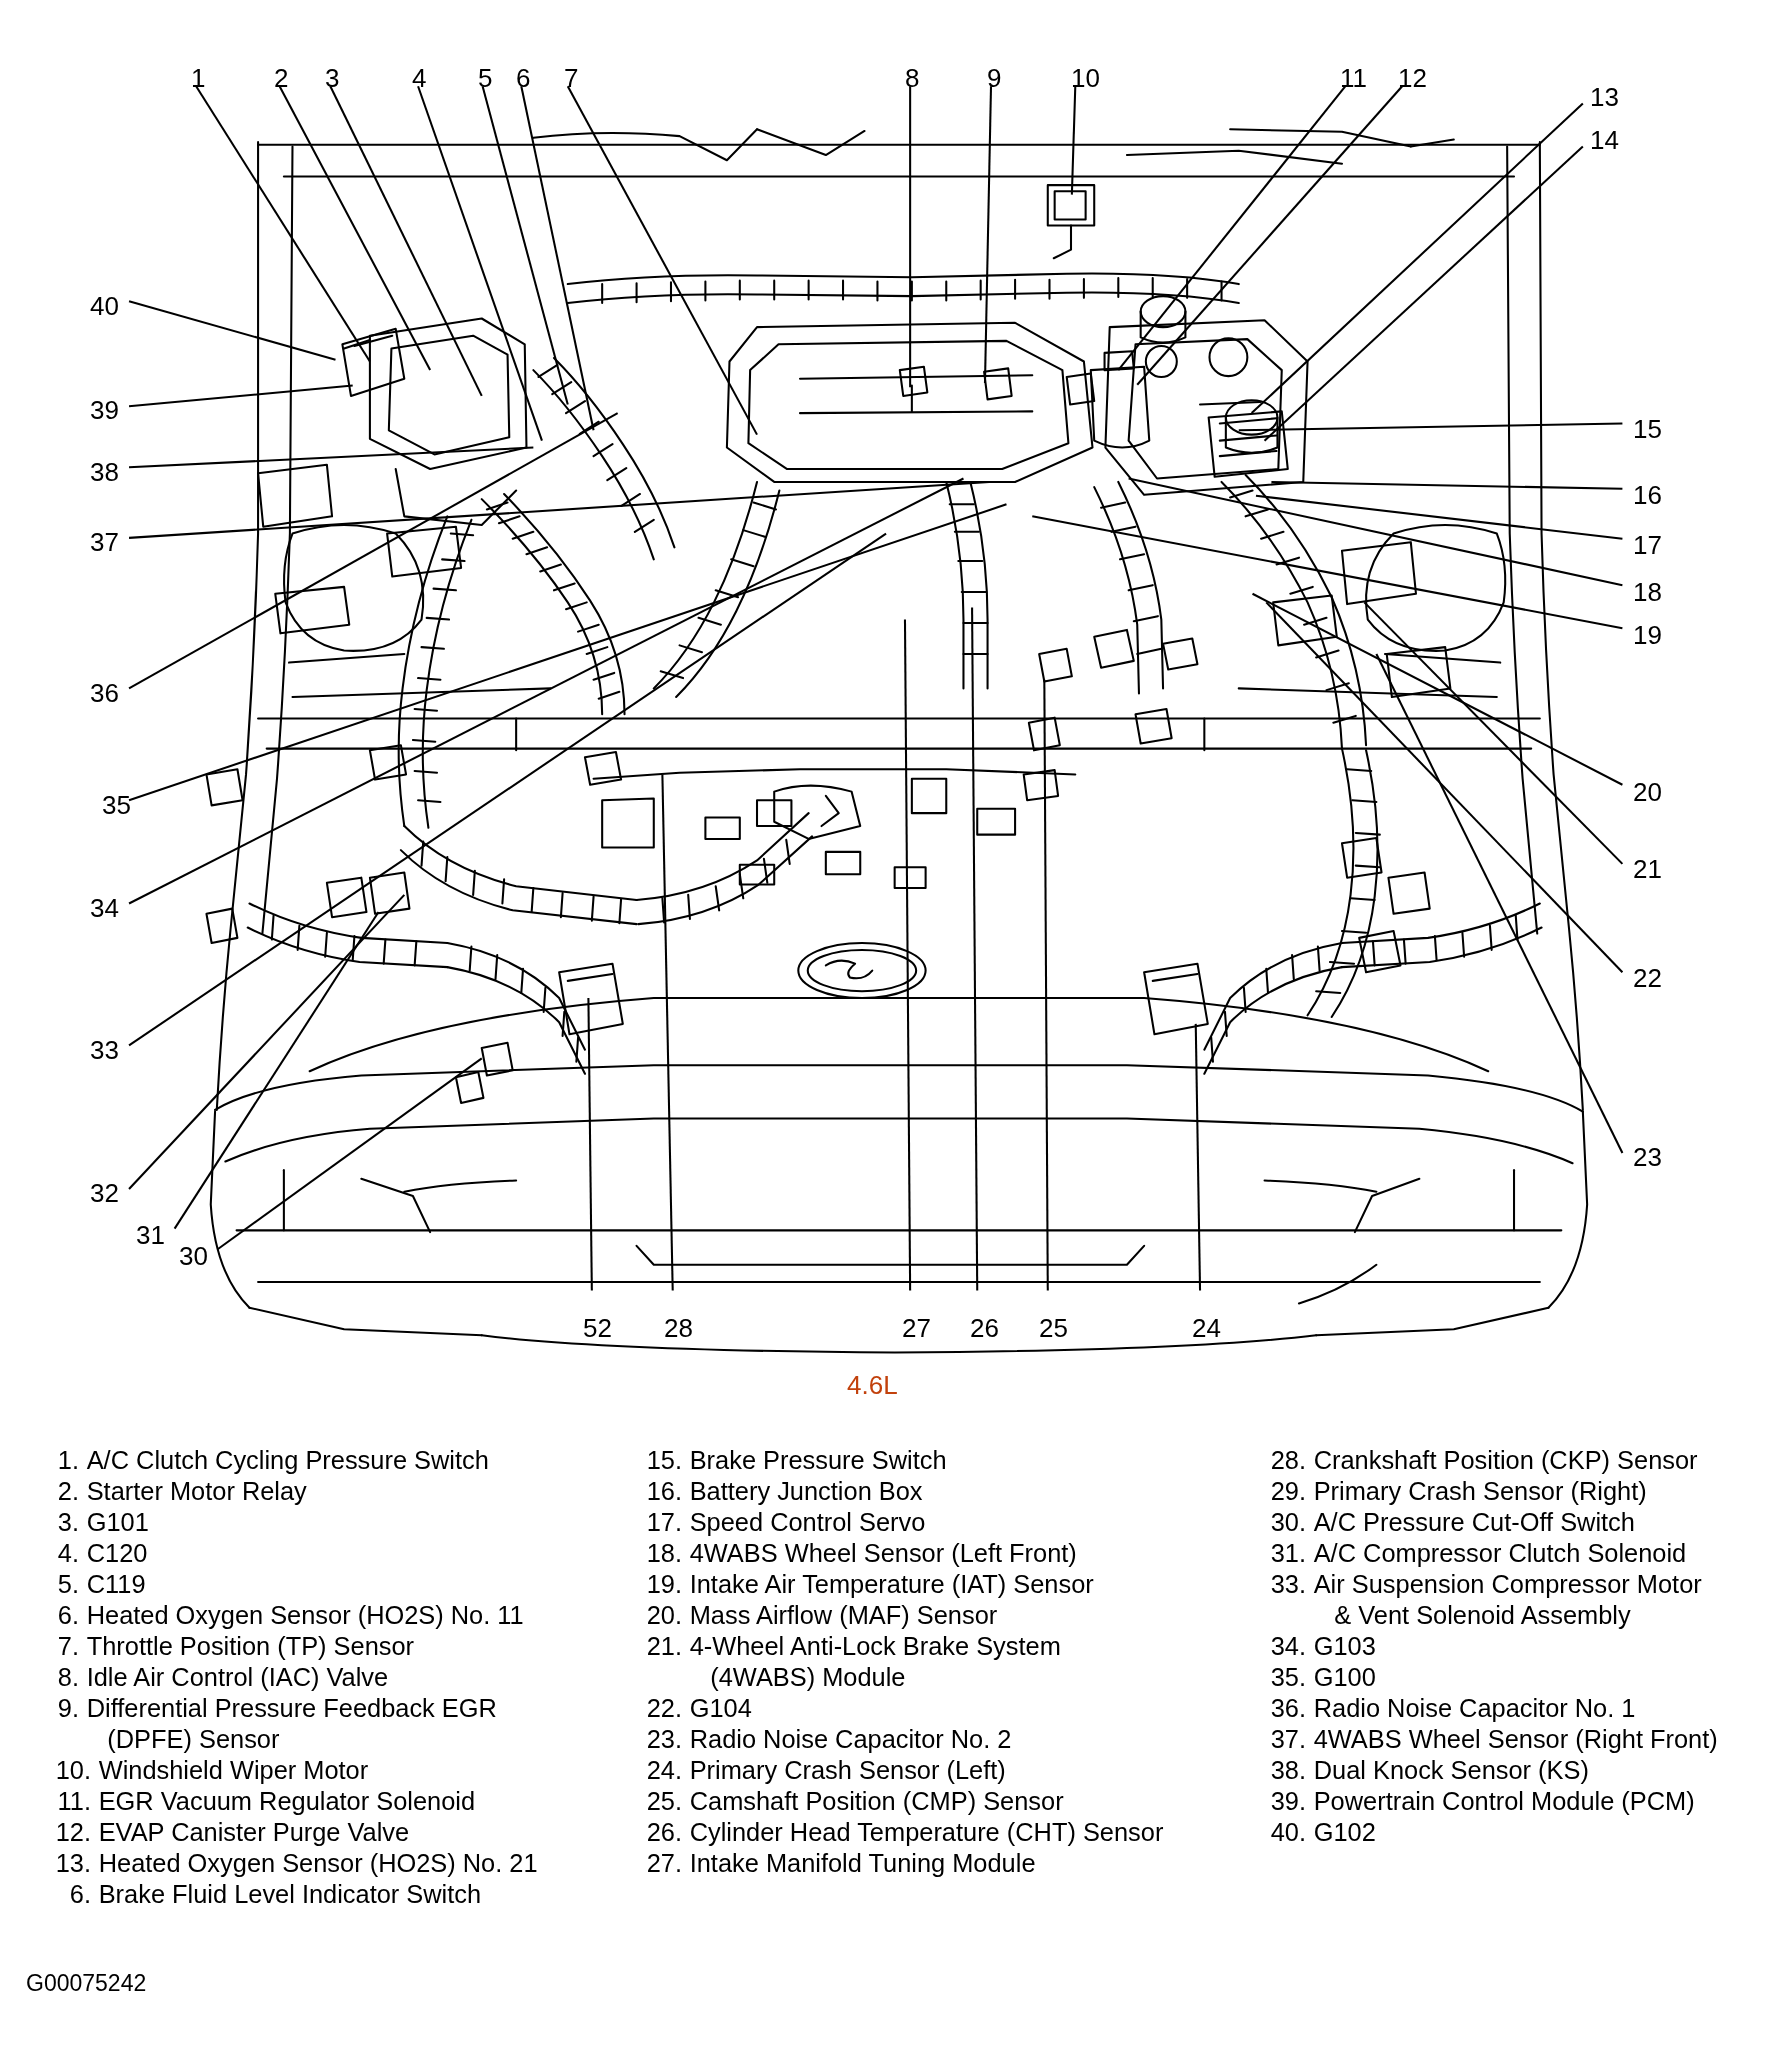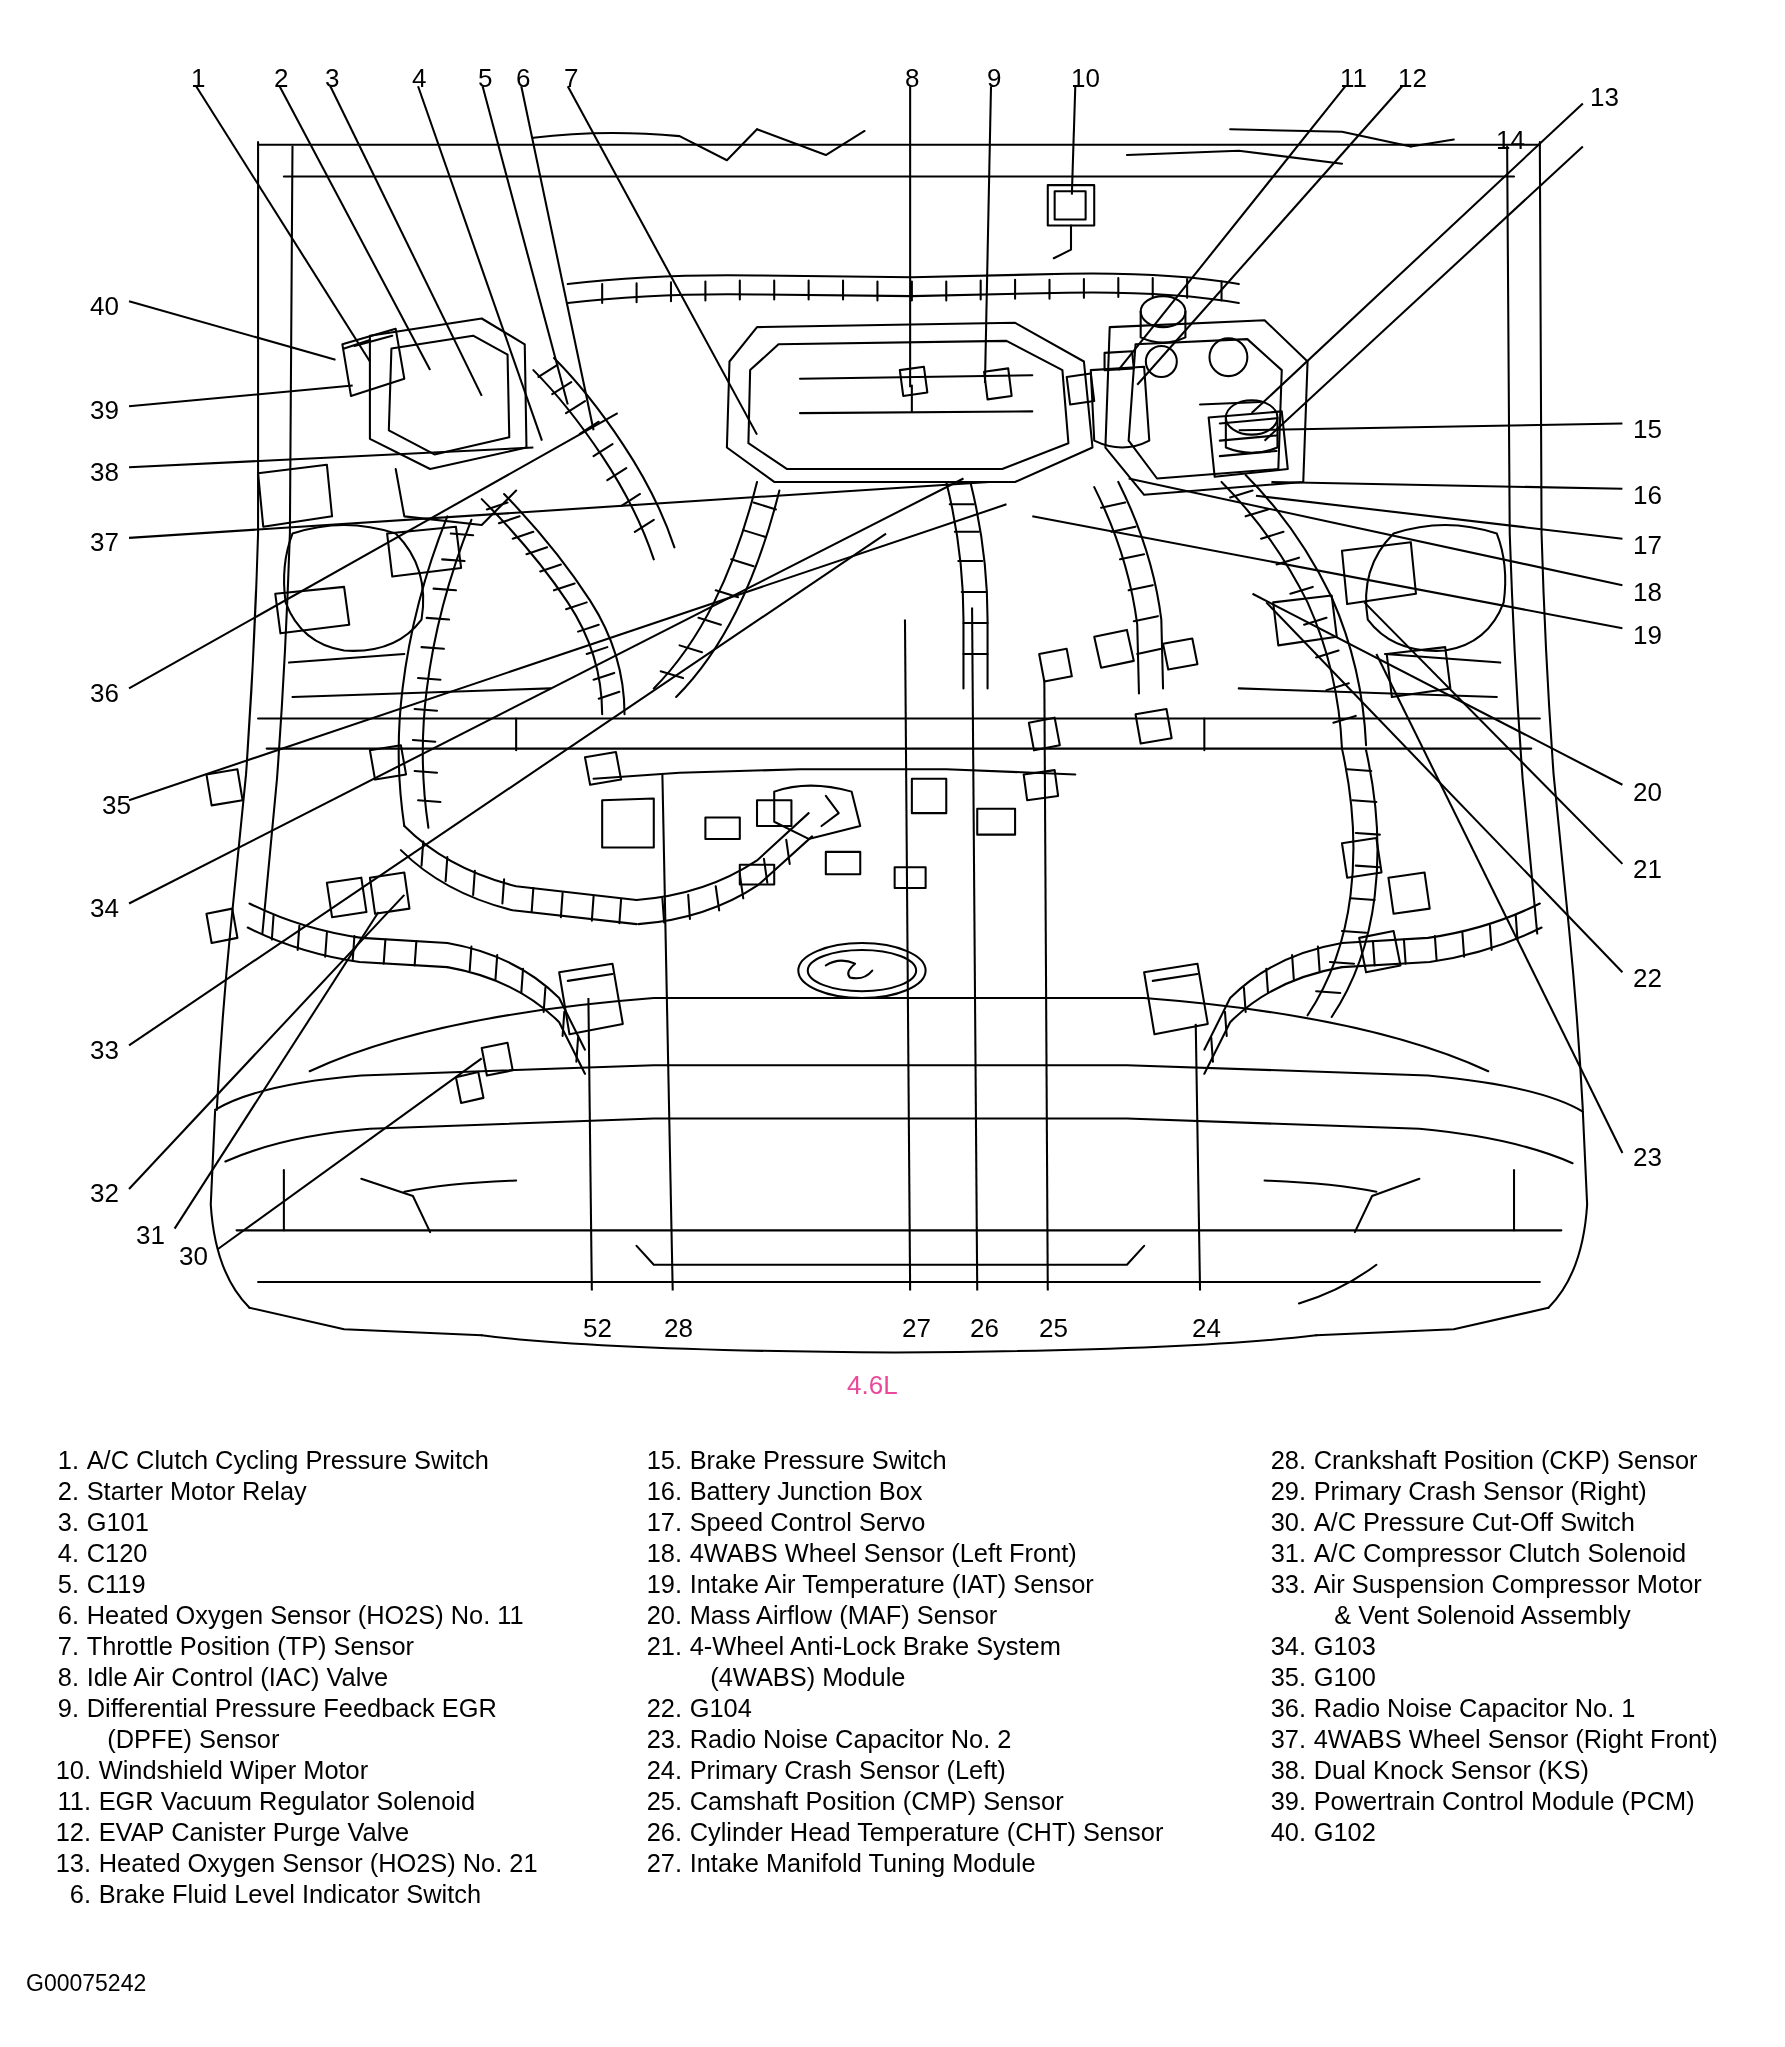--- a/index.html
+++ b/index.html
@@ -39,21 +39,21 @@
     line-height: 26px;
     font-family: "Liberation Sans", sans-serif;
     color: #000;
     white-space: nowrap;
   }
   #engine-caption {
     position: absolute;
     left: 847px;
     top: 1370px;
     font-size: 26px;
-    color: #ec4899;
+    color: #c2410c;
   }
   
   #legend {
     position: absolute;
     left: 0;
     top: 1445px;
     width: 1785px;
     height: 482px;
   }
   .legend-col {
@@ -376,21 +376,21 @@
         <div class="callout-num" style="left: 412px; top: 65px;">4</div>
         <div class="callout-num" style="left: 478px; top: 65px;">5</div>
         <div class="callout-num" style="left: 516px; top: 65px;">6</div>
         <div class="callout-num" style="left: 564px; top: 65px;">7</div>
         <div class="callout-num" style="left: 905px; top: 65px;">8</div>
         <div class="callout-num" style="left: 987px; top: 65px;">9</div>
         <div class="callout-num" style="left: 1071px; top: 65px;">10</div>
         <div class="callout-num" style="left: 1340px; top: 65px;">11</div>
         <div class="callout-num" style="left: 1398px; top: 65px;">12</div>
         <div class="callout-num" style="left: 1590px; top: 84px;">13</div>
-        <div class="callout-num" style="left: 1496px; top: 127px;">14</div>
+        <div class="callout-num" style="left: 1590px; top: 127px;">14</div>
         <div class="callout-num" style="left: 90px; top: 293px;">40</div>
         <div class="callout-num" style="left: 90px; top: 397px;">39</div>
         <div class="callout-num" style="left: 90px; top: 459px;">38</div>
         <div class="callout-num" style="left: 90px; top: 529px;">37</div>
         <div class="callout-num" style="left: 90px; top: 680px; text-align: right;">36</div>
         <div class="callout-num" style="left: 90px; top: 792px; margin-left: 12px;">35</div>
         <div class="callout-num" style="left: 90px; top: 895px;">34</div>
         <div class="callout-num" style="left: 90px; top: 1037px;">33</div>
         <div class="callout-num" style="left: 90px; top: 1180px;">32</div>
         <div class="callout-num" style="left: 136px; top: 1222px;">31</div>

